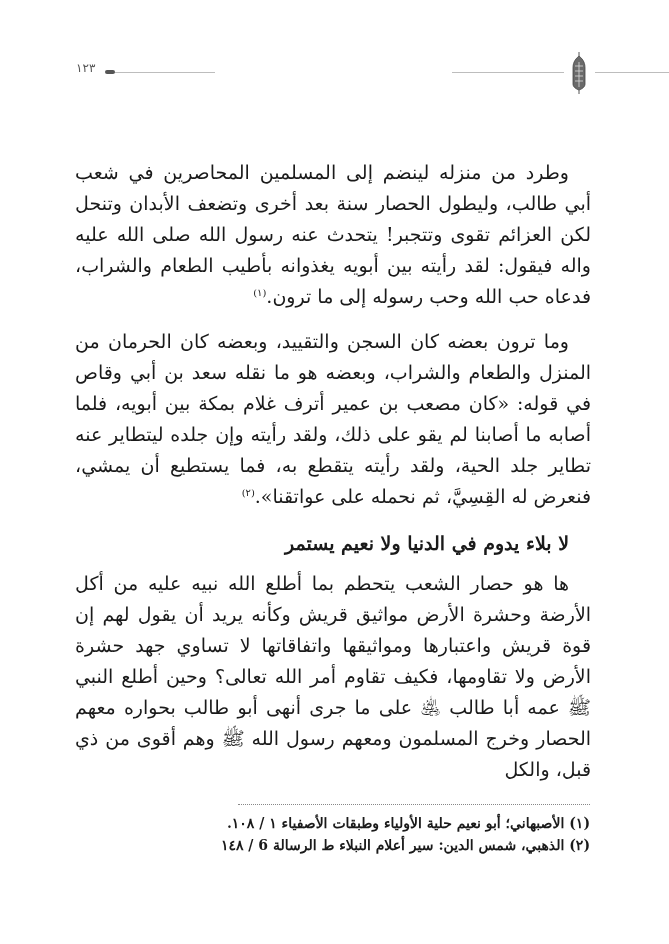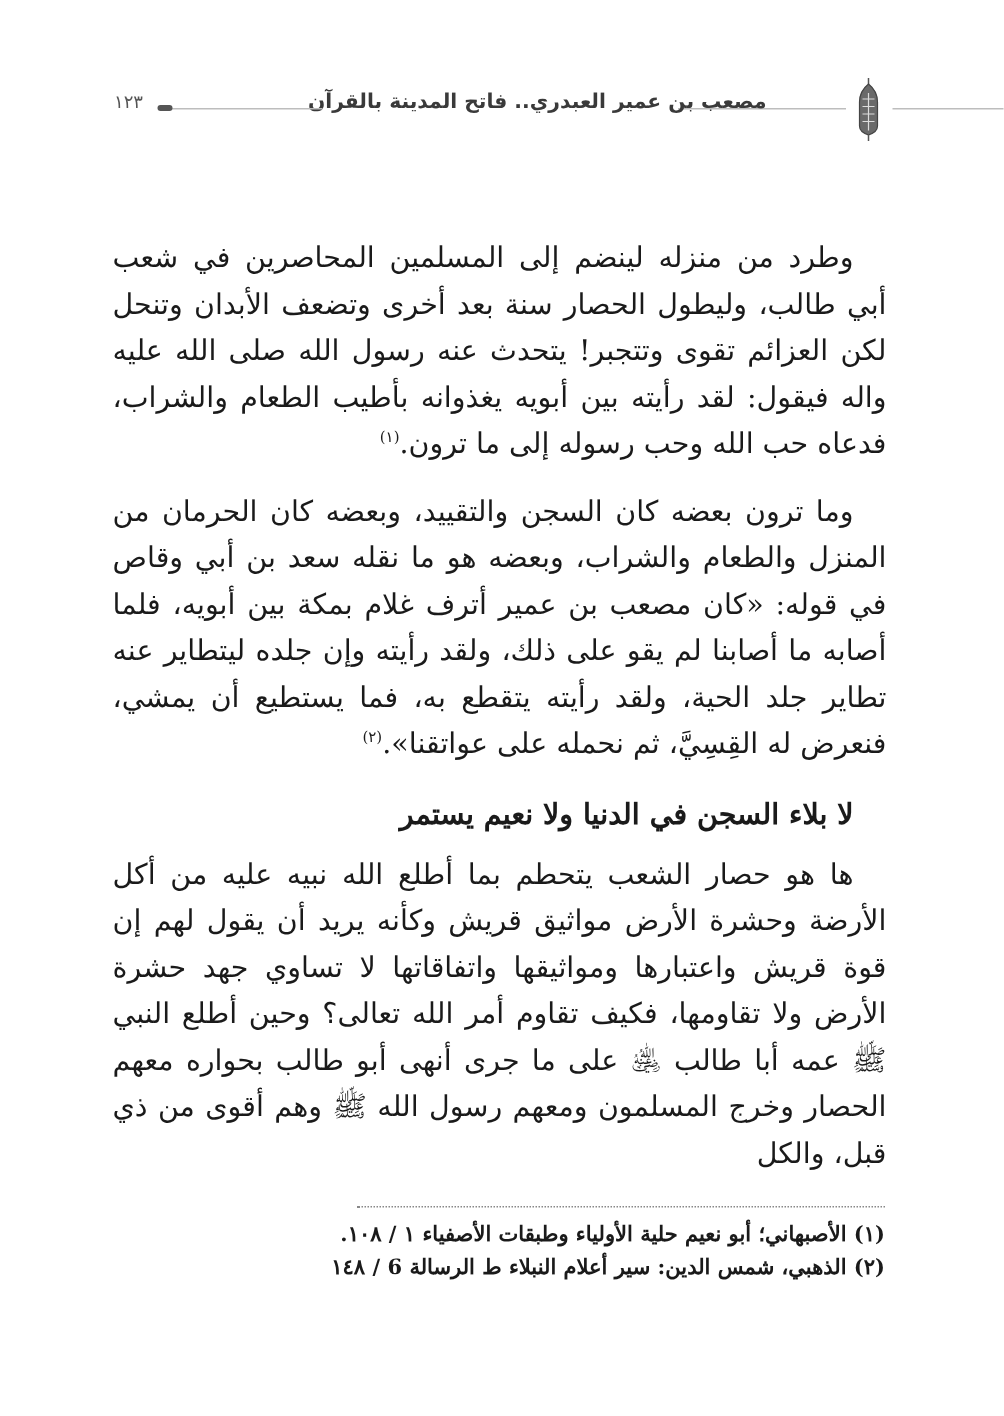--- a/index.html
+++ b/index.html
@@ -28,30 +28,29 @@
 
 <div class="header">
   <div class="hdr-line" style="left:595px; width:74px;"></div>
   <svg class="ornament" viewBox="0 0 16 42">
     <line x1="8" y1="0" x2="8" y2="4" stroke="#555" stroke-width="1"></line>
     <path d="M8 4 C3 8 2 12 2 16 L2 32 C2 35 5 37 8 38 C11 37 14 35 14 32 L14 16 C14 12 13 8 8 4 Z" fill="#6a6a6a" stroke="#444" stroke-width="0.8"></path>
     <path d="M4 14 L12 14 M4 19 L12 19 M4 24 L12 24 M4 29 L12 29 M8 10 L8 35" stroke="#ddd" stroke-width="0.8"></path>
     <line x1="8" y1="38" x2="8" y2="42" stroke="#555" stroke-width="1"></line>
   </svg>
   <div class="hdr-line" style="left:452px; width:112px;"></div>
-  <div class="hdr-title">مصعب بن عمير العبدري.. فاتح المدينة بالقرآن</div>
   <div class="hdr-line" style="left:110px; width:105px;"></div>
   <div class="hdr-dot"></div>
   <div class="hdr-page">١٢٣</div>
 </div>
 
 <div class="content">
   <p><span>وطرد من منزله لينضم إلى المسلمين المحاصرين في شعب أبي طالب، وليطول الحصار سنة بعد أخرى وتضعف الأبدان وتنحل لكن العزائم تقوى وتتجبر! يتحدث عنه رسول الله صلى الله عليه واله فيقول: لقد رأيته بين أبويه يغذوانه بأطيب الطعام والشراب، فدعاه حب الله وحب رسوله إلى ما ترون.</span><sup>(١)</sup></p>
   <p><span>وما ترون بعضه كان السجن والتقييد، وبعضه كان الحرمان من المنزل والطعام والشراب، وبعضه هو ما نقله سعد بن أبي وقاص في قوله: «كان مصعب بن عمير أترف غلام بمكة بين أبويه، فلما أصابه ما أصابنا لم يقو على ذلك، ولقد رأيته وإن جلده ليتطاير عنه تطاير جلد الحية، ولقد رأيته يتقطع به، فما يستطيع أن يمشي، فنعرض له القِسِيَّ، ثم نحمله على عواتقنا».</span><sup>(٢)</sup></p>
-  <h2>لا بلاء السجن في الدنيا ولا نعيم يستمر</h2>
+  <h2>لا بلاء يدوم في الدنيا ولا نعيم يستمر</h2>
   <p><span>ها هو حصار الشعب يتحطم بما أطلع الله نبيه عليه من أكل الأرضة وحشرة الأرض مواثيق قريش وكأنه يريد أن يقول لهم إن قوة قريش واعتبارها ومواثيقها واتفاقاتها لا تساوي جهد حشرة الأرض ولا تقاومها، فكيف تقاوم أمر الله تعالى؟ وحين أطلع النبي ﷺ عمه أبا طالب ﵁ على ما جرى أنهى أبو طالب بحواره معهم الحصار وخرج المسلمون ومعهم رسول الله ﷺ وهم أقوى من ذي قبل، والكل</span></p>
 </div>
 
 <div class="fn-sep"></div>
 <div class="footnotes">
   <div class="fn"><span>(١)</span> <span>الأصبهاني؛ أبو نعيم حلية الأولياء وطبقات الأصفياء ١ / ١٠٨.</span></div>
   <div class="fn"><span>(٢)</span> <span>الذهبي، شمس الدين: سير أعلام النبلاء ط الرسالة 6 / ١٤٨</span></div>
 </div>
 
 </body></html>

